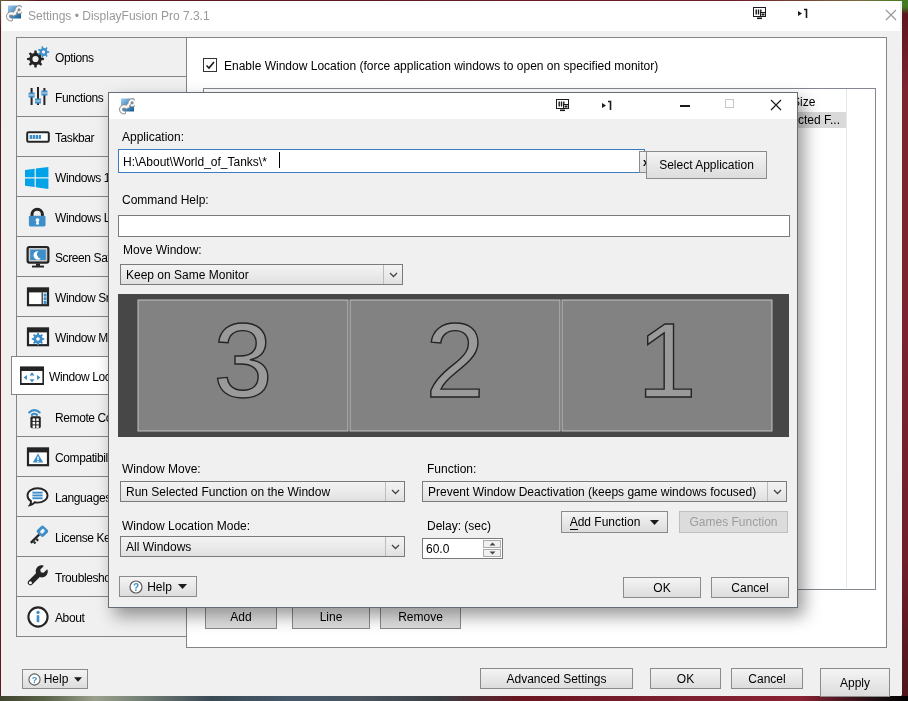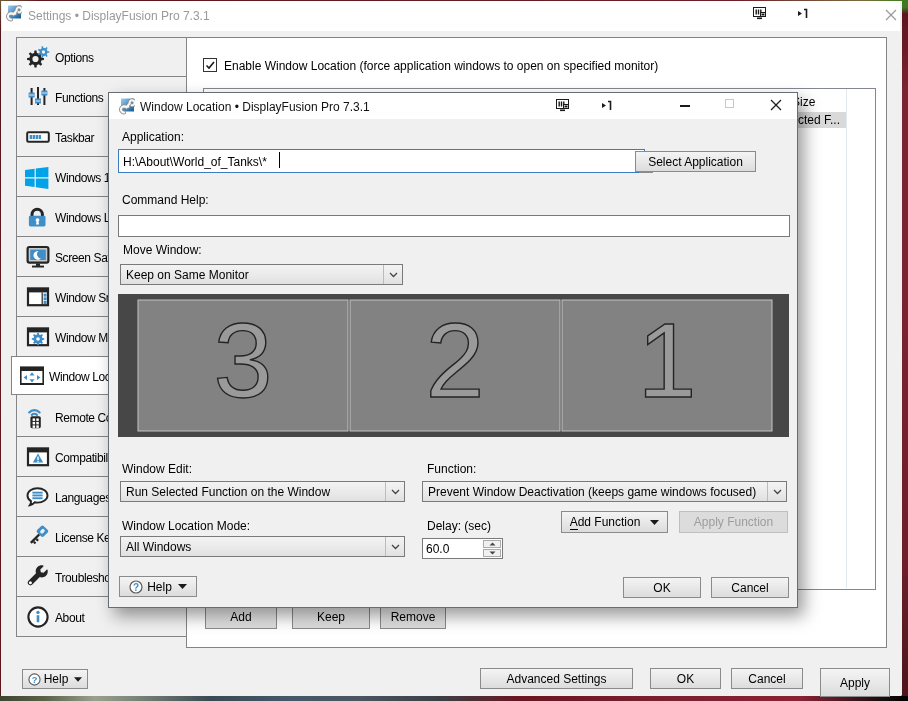--- a/index.html
+++ b/index.html
@@ -218,22 +218,22 @@
   </svg>
 <div class="lbl" style="left:224px;top:59px">Enable Window Location (force application windows to open on specified monitor)</div>
 
 <div class="abs" id="list" style="left:203px;top:88px;width:673px;height:502px;background:#fff;border:1px solid #828790"></div>
 <div class="lbl" style="left:792px;top:95px">Size</div>
 <div class="abs" style="left:846px;top:89px;width:1px;height:499px;background:#e0e8f0"></div>
 <div class="abs" style="left:204px;top:112px;width:642px;height:16px;background:#d9d9d9"></div>
 <div class="lbl" style="left:774px;top:113px">Selected F...</div>
 
 <div class="btn" style="left:205px;top:605px;width:72px;height:24px">Add</div>
-<div class="btn" style="left:292px;top:605px;width:78px;height:24px">Keep</div>
-<div class="btn" style="left:380px;top:605px;width:66px;height:24px">Remove</div>
+<div class="btn" style="left:292px;top:605px;width:78px;height:24px">Line</div>
+<div class="btn" style="left:380px;top:605px;width:81px;height:24px">Remove</div>
 
 <div class="btn" id="helpmain" style="left:22px;top:669px;width:66px;height:20px">
  <svg width="13" height="13" viewBox="0 0 14 14">
       <circle cx="7" cy="7" r="6" fill="#fff" stroke="#5a5a5a" stroke-width="1.2"></circle>
       <text x="7" y="10.5" font-size="10" font-weight="bold" text-anchor="middle" fill="#3d8ec9" font-family="Liberation Sans,sans-serif">?</text>
     </svg>
  <span style="margin:0 6px 0 3px">Help</span>
  <svg width="8" height="5" viewBox="0 0 9 5">
       <path d="M0 0 L9 0 L4.5 5 Z" fill="#1a1a1a"></path>
     </svg>
@@ -254,21 +254,20 @@
         </linearGradient>
       </defs>
   <rect x="4" y="1.5" width="13" height="13" fill="url(#lg2)"></rect>
   <g fill="none" stroke="#909090" stroke-width="3.8" stroke-linecap="round">
         <path d="M7.2 15.6 a3.2 3.2 0 1 1 2.3 -5.4 l3.2 -3.7 a2.5 2.5 0 1 1 1.9 1.7 M6.4 9.7 h4.8"></path>
       </g>
   <g fill="none" stroke="#f7f7f7" stroke-width="2.0" stroke-linecap="round">
         <path d="M7.2 15.6 a3.2 3.2 0 1 1 2.3 -5.4 l3.2 -3.7 a2.5 2.5 0 1 1 1.9 1.7 M6.4 9.7 h4.8"></path>
       </g>
  </svg>
- <div class="lbl" style="left:31px;top:7px;color:#111">Window Location • DisplayFusion Pro 7.3.1</div>
  <svg class="abs" style="left:447px;top:6px" width="14" height="13" viewBox="0 0 14 13">
   <rect x="0.5" y="0.5" width="12" height="9" fill="none" stroke="#1a1a1a"></rect>
   <rect x="2.5" y="2.5" width="1.4" height="5" fill="#1a1a1a"></rect>
       <rect x="4.8" y="2.5" width="1.4" height="5" fill="#1a1a1a"></rect>
       <rect x="7.1" y="2.5" width="1.4" height="5" fill="#1a1a1a"></rect>
   <rect x="7" y="5" width="6" height="5" fill="#fff"></rect>
       <rect x="7.5" y="5.5" width="5" height="4" fill="none" stroke="#1a1a1a"></rect>
       <rect x="8.5" y="6.5" width="3" height="2" fill="#1a1a1a"></rect>
   <rect x="4" y="10.5" width="5" height="1.6" fill="#1a1a1a"></rect>
  </svg>
@@ -280,21 +279,21 @@
  <div class="abs" style="left:616px;top:6px;width:9px;height:9px;border:1px solid #c8c8c8"></div>
  <svg class="abs" style="left:661px;top:6px" width="12" height="12" viewBox="0 0 12 12">
   <path d="M1 1 L11 11 M11 1 L1 11" stroke="#1a1a1a" stroke-width="1.2"></path>
  </svg>
 
  <div class="lbl" style="left:13px;top:37px">Application:</div>
  <div class="inp" style="left:9px;top:56px;width:527px;height:24px;border-color:#3d7bbf"></div>
  <div class="lbl" style="left:14px;top:62px">H:\About\World_of_Tanks\*</div>
  <div class="abs" style="left:170px;top:59px;width:1px;height:16px;background:#000" id="caret"></div>
  <div class="btn" style="left:530px;top:58px;width:14px;height:22px;font-size:11px;font-weight:bold">x</div>
- <div class="btn" style="left:526px;top:58px;width:121px;height:21px">Select Application</div>
+ <div class="btn" style="left:537px;top:58px;width:121px;height:28px">Select Application</div>
 
  <div class="lbl" style="left:13px;top:100px">Command Help:</div>
  <div class="inp" style="left:9px;top:122px;width:672px;height:22px"></div>
 
  <div class="lbl" style="left:14px;top:150px">Move Window:</div>
  <div class="cmb" style="left:11px;top:171px;width:283px;height:21px">Keep on Same Monitor<span class="arr">
         <svg width="9" height="6" viewBox="0 0 9 6">
           <path d="M1 1 L4.5 4.5 L8 1" fill="none" stroke="#444" stroke-width="1.3"></path>
         </svg>
       </span></div>
@@ -303,21 +302,21 @@
   <svg width="671" height="143">
    <rect x="20" y="6" width="210" height="131" fill="#828282" stroke="#c4c4c4"></rect>
    <rect x="232" y="6" width="210" height="131" fill="#828282" stroke="#c4c4c4"></rect>
    <rect x="444" y="6" width="210" height="131" fill="#828282" stroke="#c4c4c4"></rect>
    <text x="125" y="103" font-family="Liberation Sans,sans-serif" font-size="106" text-anchor="middle" fill="#9a9a9a" stroke="#242424" stroke-width="1.4">3</text>
    <text x="337" y="103" font-family="Liberation Sans,sans-serif" font-size="106" text-anchor="middle" fill="#9a9a9a" stroke="#242424" stroke-width="1.4">2</text>
    <text x="549" y="103" font-family="Liberation Sans,sans-serif" font-size="106" text-anchor="middle" fill="#9a9a9a" stroke="#242424" stroke-width="1.4">1</text>
   </svg>
  </div>
 
- <div class="lbl" style="left:13px;top:369px">Window Edit:</div>
+ <div class="lbl" style="left:13px;top:369px">Window Move:</div>
  <div class="cmb" style="left:11px;top:388px;width:285px;height:21px">Run Selected Function on the Window<span class="arr">
         <svg width="9" height="6" viewBox="0 0 9 6">
           <path d="M1 1 L4.5 4.5 L8 1" fill="none" stroke="#444" stroke-width="1.3"></path>
         </svg>
       </span></div>
  <div class="lbl" style="left:318px;top:369px">Function:</div>
  <div class="cmb" style="left:313px;top:388px;width:365px;height:21px">Prevent Window Deactivation (keeps game windows focused)<span class="arr">
         <svg width="9" height="6" viewBox="0 0 9 6">
           <path d="M1 1 L4.5 4.5 L8 1" fill="none" stroke="#444" stroke-width="1.3"></path>
         </svg>
@@ -339,21 +338,21 @@
     </div>
  <div class="abs" style="left:374px;top:456px;width:18px;height:8px;background:#f0f0f0;border:1px solid #ababab;display:flex;align-items:center;justify-content:center">
       <svg width="7" height="4" viewBox="0 0 7 4">
         <path d="M0.5 0.5 L3.5 3.5 L6.5 0.5 Z" fill="#444"></path>
       </svg>
     </div>
 
  <div class="btn" style="left:452px;top:418px;width:107px;height:22px"><span style="border-bottom:1px solid #000">A</span>dd Function<svg style="margin-left:10px" width="9" height="5" viewBox="0 0 9 5">
         <path d="M0 0 L9 0 L4.5 5 Z" fill="#1a1a1a"></path>
       </svg></div>
- <div class="btn" style="left:570px;top:418px;width:109px;height:22px;background:#dcdcdc;border-color:#bfbfbf;color:#9d9d9d">Apply Function</div>
+ <div class="btn" style="left:570px;top:418px;width:109px;height:22px;background:#dcdcdc;border-color:#bfbfbf;color:#9d9d9d">Games Function</div>
 
  <div class="btn" style="left:10px;top:483px;width:78px;height:21px">
   <svg width="14" height="14" viewBox="0 0 14 14">
         <circle cx="7" cy="7" r="6" fill="#fff" stroke="#5a5a5a" stroke-width="1.2"></circle>
         <text x="7" y="10.5" font-size="10" font-weight="bold" text-anchor="middle" fill="#3d8ec9" font-family="Liberation Sans,sans-serif">?</text>
       </svg>
   <span style="margin:0 6px 0 4px">Help</span>
   <svg width="9" height="5" viewBox="0 0 9 5">
         <path d="M0 0 L9 0 L4.5 5 Z" fill="#1a1a1a"></path>
       </svg>

